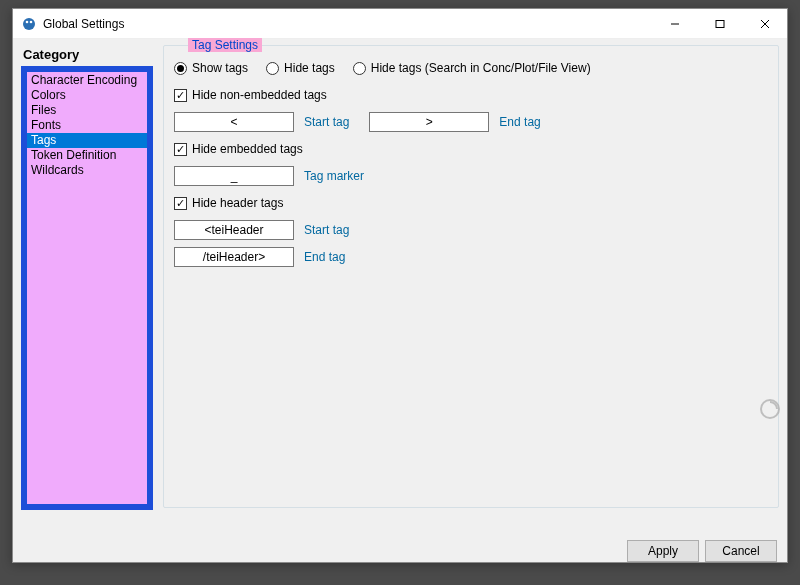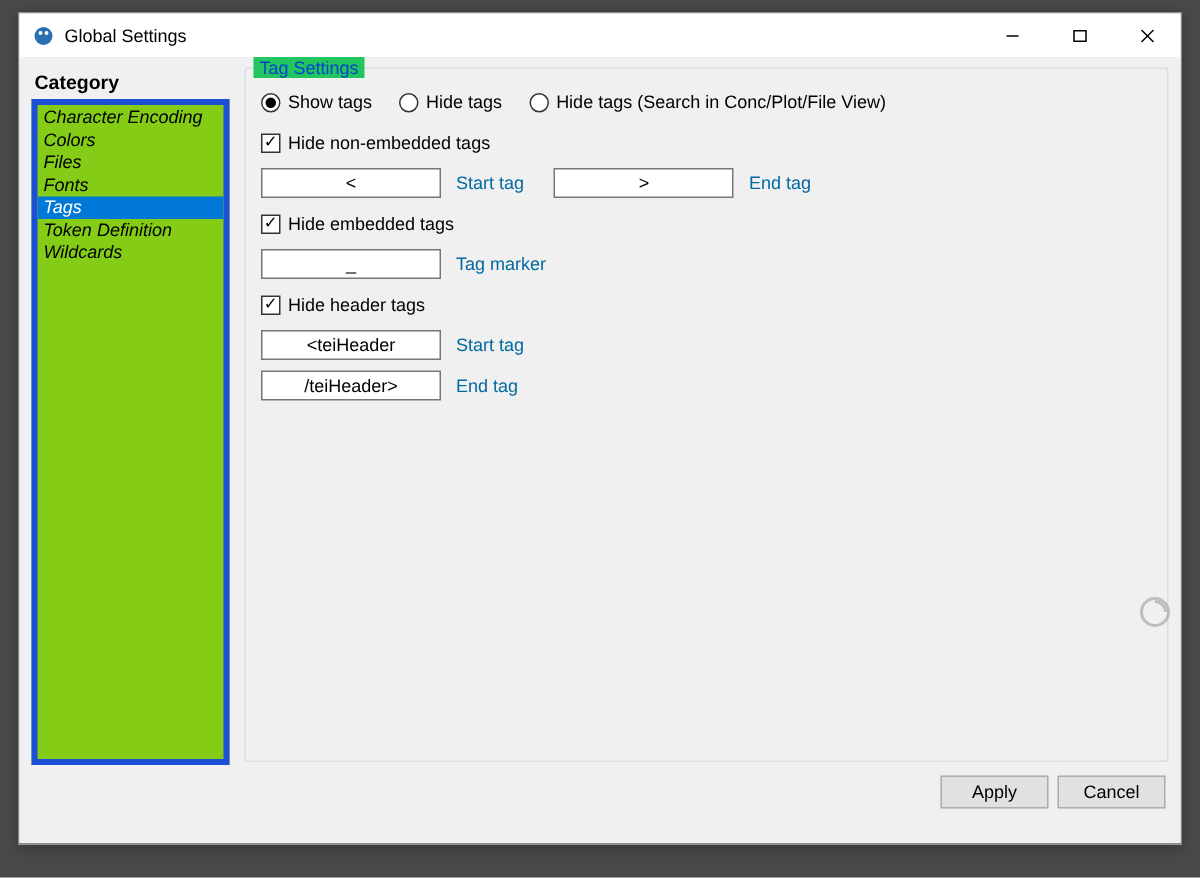--- a/index.html
+++ b/index.html
@@ -69,25 +69,24 @@
       flex-direction: column;
     }
     .sidebar .header {
       font-weight: bold;
       font-size: 13px;
       color:#000;
       padding: 2px 2px 4px 2px;
     }
     .listbox {
       flex:1;
-      background:#84cc16;
-      border:4px solid #1d4ed8;
+      background:#f0abfc;
+      border:6px solid #1d4ed8;
       padding:1px 0;
       overflow:hidden;
-      font-style:italic;
     }
     .listitem {
       padding: 0px 4px;
       font-size: 12px;
       line-height: 15px;
       color:#000;
       cursor:default;
       white-space: nowrap;
     }
     .listitem.selected {
@@ -100,22 +99,22 @@
       position:relative;
     }
     .groupbox {
       position:absolute;
       inset:0 0 2px 0;
       border:1px solid #D5DFE5;
       border-radius:2px;
     }
     .groupbox .legend {
       position:absolute;
-      top:-8px; left:5px;
-      background:#22c55e;
+      top:-8px; left:24px;
+      background:#f9a8d4;
       padding:0 4px;
       color:#0046cc;
       font-size:12px;
     }
     .group-content {
       padding: 12px 10px 10px 10px;
     }
     .row {
       display:flex;
       align-items:center;
@@ -147,21 +146,21 @@
       background:#fff;
       text-align:center;
       font-size:12px;
       line-height:18px;
       margin-right: 10px;
       overflow:hidden;
     }
     .lbl { font-size:12px; color:#0369a1; margin-right: 20px;}
     .footer {
       position:absolute;
-      right:10px; bottom:23px;
+      right:10px; bottom:0;
       display:flex; gap:6px;justify-content:flex-end;
     }
     .btn {
       min-width:72px; height:22px;
       background:#E1E1E1;
       border:1px solid #ADADAD;
       font-size:12px;
       display:flex;align-items:center;justify-content:center;
       padding:0 10px;
     }

